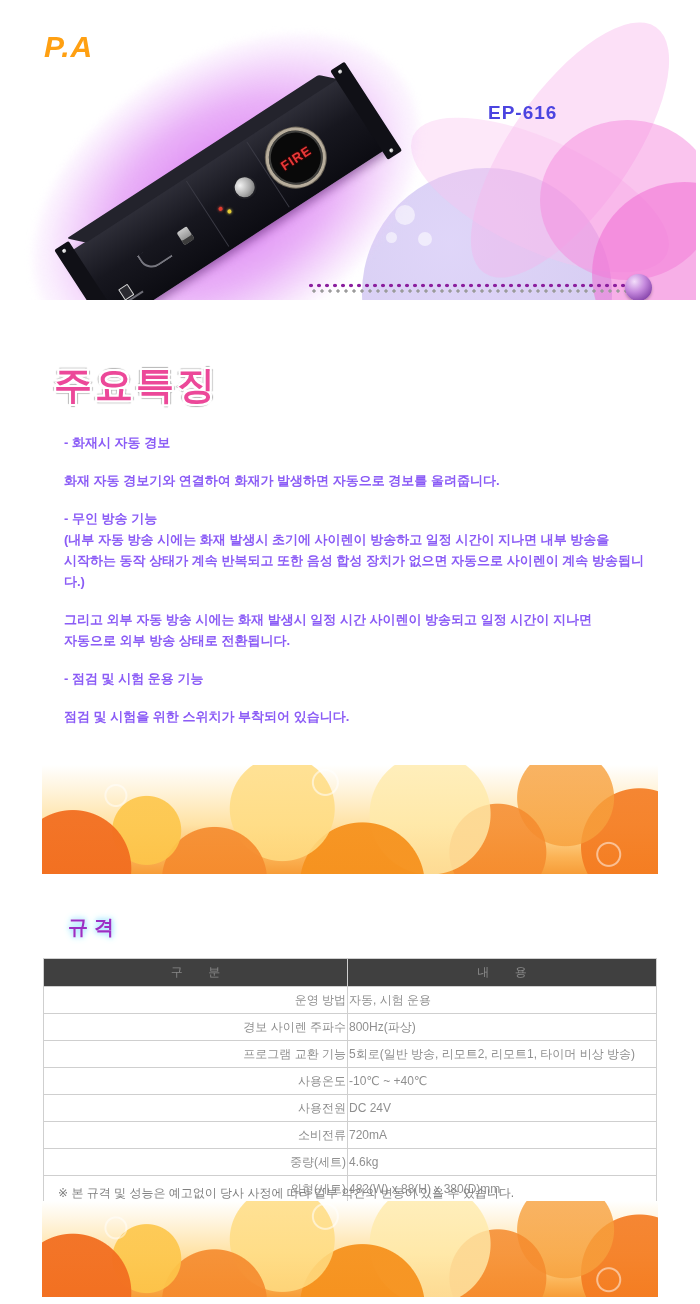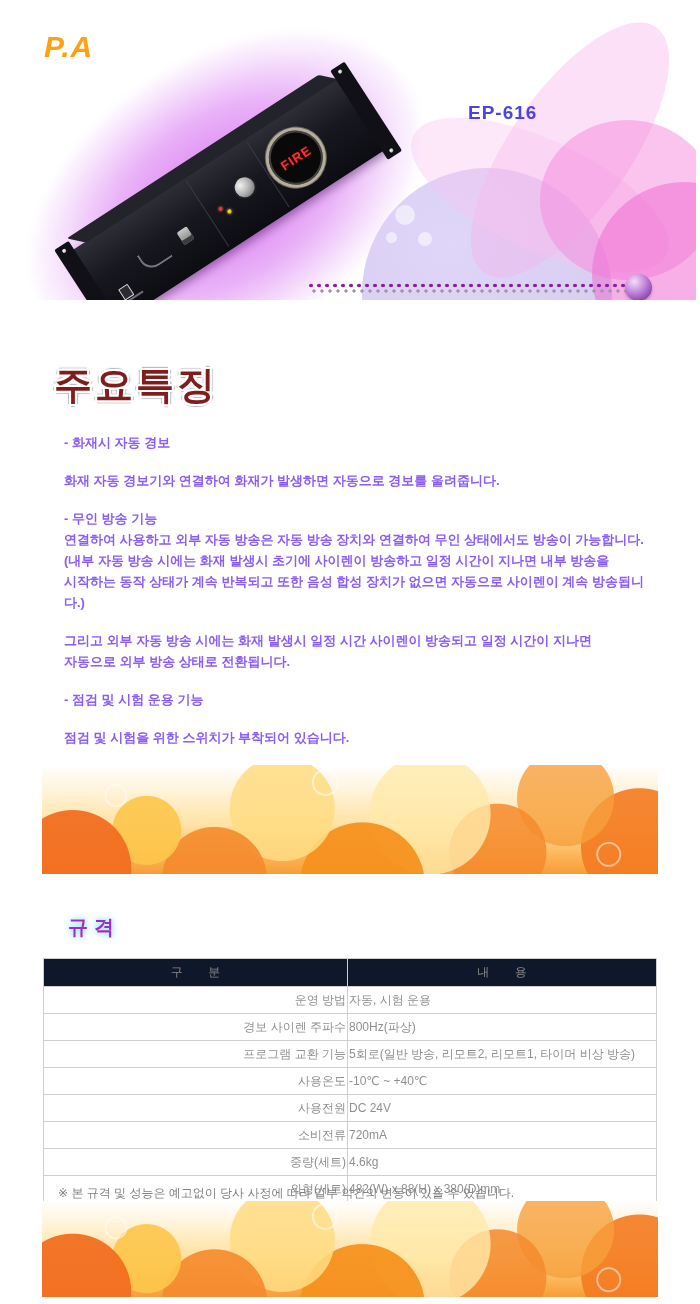--- a/index.html
+++ b/index.html
@@ -57,38 +57,38 @@
   .led.red{left:152px;top:44px;background:#e23b2e;box-shadow:0 0 3px #ff5a4a;}
   .led.yel{left:158px;top:51px;background:#e8cf35;box-shadow:0 0 3px #ffe95a;}
   .switch{position:absolute;left:104px;top:42px;width:12px;height:15px;border-radius:2px;
           background:linear-gradient(180deg,#c9c9c9,#7c7c7c);box-shadow:inset 0 -5px 0 #3c3c3c;}
   .handset{position:absolute;left:58px;top:40px;width:28px;height:18px;border:2px solid #8f8f98;
            border-top:none;border-right:none;border-radius:0 0 0 14px;opacity:.8;}
   .connector{position:absolute;left:24px;top:58px;width:9px;height:11px;border:1px solid #d8d8d8;
              background:#2a2a30;border-radius:1px;}
   .mini-label{position:absolute;left:16px;top:72px;width:28px;height:2px;background:#6d6d76;}
 
-  .model{position:absolute;left:468px;top:102px;font-size:19px;font-weight:bold;
+  .model{position:absolute;left:488px;top:102px;font-size:19px;font-weight:bold;
          color:#4b44e0;letter-spacing:1px;}
 
   
   .dotline{position:absolute;left:308px;top:283px;width:340px;height:12px;}
   .dots-purple{position:absolute;left:0;top:0;width:330px;height:5px;
     background-image:radial-gradient(circle at 3px 2.5px,#8b1f9e 1.6px,rgba(0,0,0,0) 2.1px);
     background-size:8px 5px;background-repeat:repeat-x;}
   .dots-gray{position:absolute;left:3px;top:6px;width:330px;height:4px;
     background-image:radial-gradient(circle at 3px 2px,#9b9b9b 1.4px,rgba(0,0,0,0) 1.9px);
     background-size:8px 4px;background-repeat:repeat-x;}
   .ball{position:absolute;right:-4px;top:-9px;width:27px;height:27px;border-radius:50%;
         background:radial-gradient(circle at 35% 28%,#f3defa,#c68ade 40%,#8d4bb0 75%,#6a2f8d 100%);
         box-shadow:0 2px 3px rgba(0,0,0,.25);}
 
   
   .h-feature{position:absolute;left:54px;top:360px;font-size:38px;font-weight:bold;
-     color:#7f1d1d;letter-spacing:3px;
+     color:#ec4899;letter-spacing:3px;
      text-shadow:-2px 0 0 #fff,2px 0 0 #fff,0 -2px 0 #fff,0 2px 0 #fff,
                  -2px -2px 0 #fff,2px 2px 0 #fff,-2px 2px 0 #fff,2px -2px 0 #fff,
                  -3px 0 1px #b5b5b5,3px 0 1px #b5b5b5,0 3px 1px #b5b5b5,0 -3px 1px #b5b5b5;}
   .features{position:absolute;left:64px;top:432px;width:590px;font-size:13px;font-weight:bold;
             color:#8b5cf6;line-height:21px;letter-spacing:0;}
   .features .gap{margin-top:17px;}
 
   
   .bubbles{position:absolute;left:42px;width:616px;
     background:
@@ -109,21 +109,21 @@
   .band1{top:765px;height:109px;}
   .band2{top:1201px;height:96px;}
 
   
   .h-spec{position:absolute;left:68px;top:914px;font-size:20px;font-weight:bold;color:#9b2fc4;
           letter-spacing:6px;
           text-shadow:0 0 1px #fff,0 0 4px #a9e7ff,0 0 7px #a9e7ff,0 0 9px #c2f0ff;}
   table.spec{position:absolute;left:43px;top:958px;width:614px;border-collapse:collapse;
              font-size:12px;color:#8f8f8f;}
   table.spec td,table.spec th{border:1px solid #cfcfcf;height:24px;font-weight:normal;}
-  table.spec th{background:#0f172a;color:#8a8a8a;word-spacing:22px;height:25px;}
+  table.spec th{background:#404040;color:#8a8a8a;word-spacing:22px;height:25px;}
   td.lbl{width:278px;text-align:right;padding-left:24px;}
   td.val{}
   .note{position:absolute;left:58px;top:1185px;font-size:12px;color:#7f7f7f;letter-spacing:0;}
 </style>
 </head>
 <body>
 
 <div id="page">
 
   <div class="hero">
@@ -173,21 +173,20 @@
       <div class="dots-gray"></div>
       <div class="ball"></div>
     </div>
   </div>
 
   <div class="h-feature">주요특징</div>
   <div class="features">
     <div>- 화재시 자동 경보</div>
     <div class="gap">화재 자동 경보기와 연결하여 화재가 발생하면 자동으로 경보를 울려줍니다.</div>
     <div class="gap">- 무인 방송 기능</div>
-    <div>연결하여 사용하고 외부 자동 방송은 자동 방송 장치와 연결하여 무인 상태에서도 방송이 가능합니다.</div>
     <div>(내부 자동 방송 시에는 화재 발생시 초기에 사이렌이 방송하고 일정 시간이 지나면 내부 방송을</div>
     <div>시작하는 동작 상태가 계속 반복되고 또한 음성 합성 장치가 없으면 자동으로 사이렌이 계속 방송됩니다.)</div>
     <div class="gap">그리고 외부 자동 방송 시에는 화재 발생시 일정 시간 사이렌이 방송되고 일정 시간이 지나면</div>
     <div>자동으로 외부 방송 상태로 전환됩니다.</div>
     <div class="gap">- 점검 및 시험 운용 기능</div>
     <div class="gap">점검 및 시험을 위한 스위치가 부착되어 있습니다.</div>
   </div>
 
   <div class="bubbles band1"></div>
 

